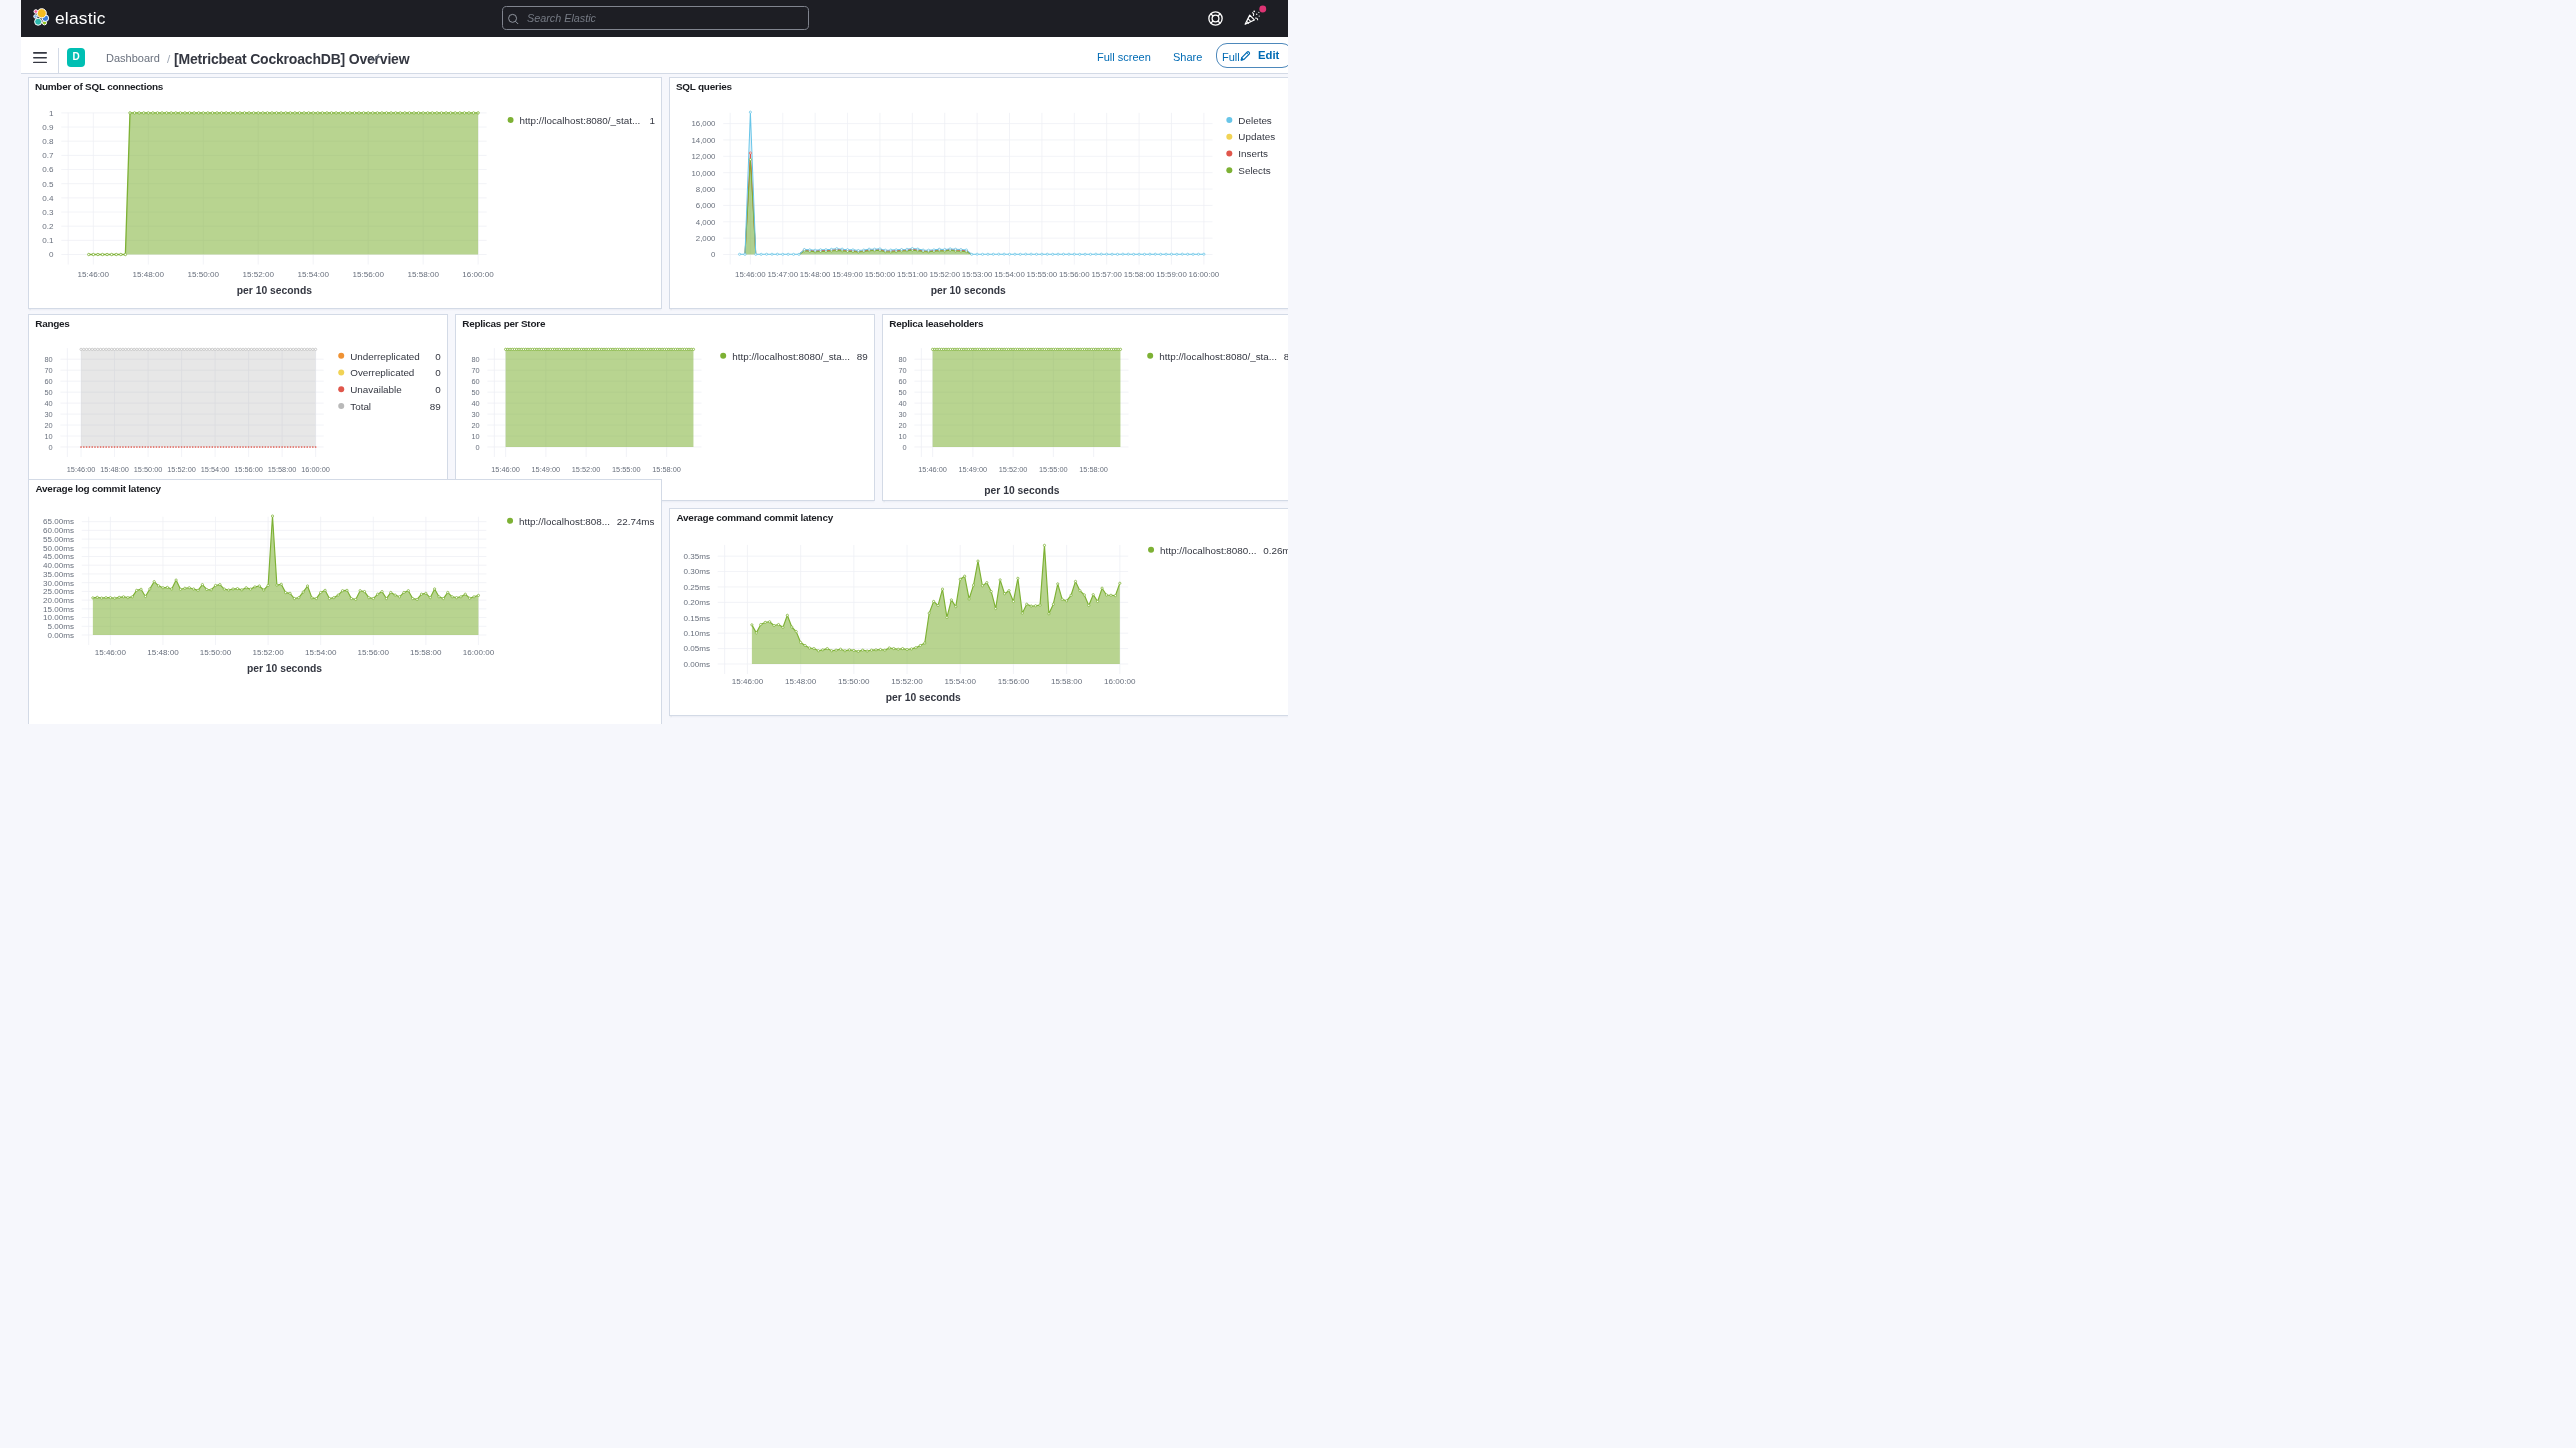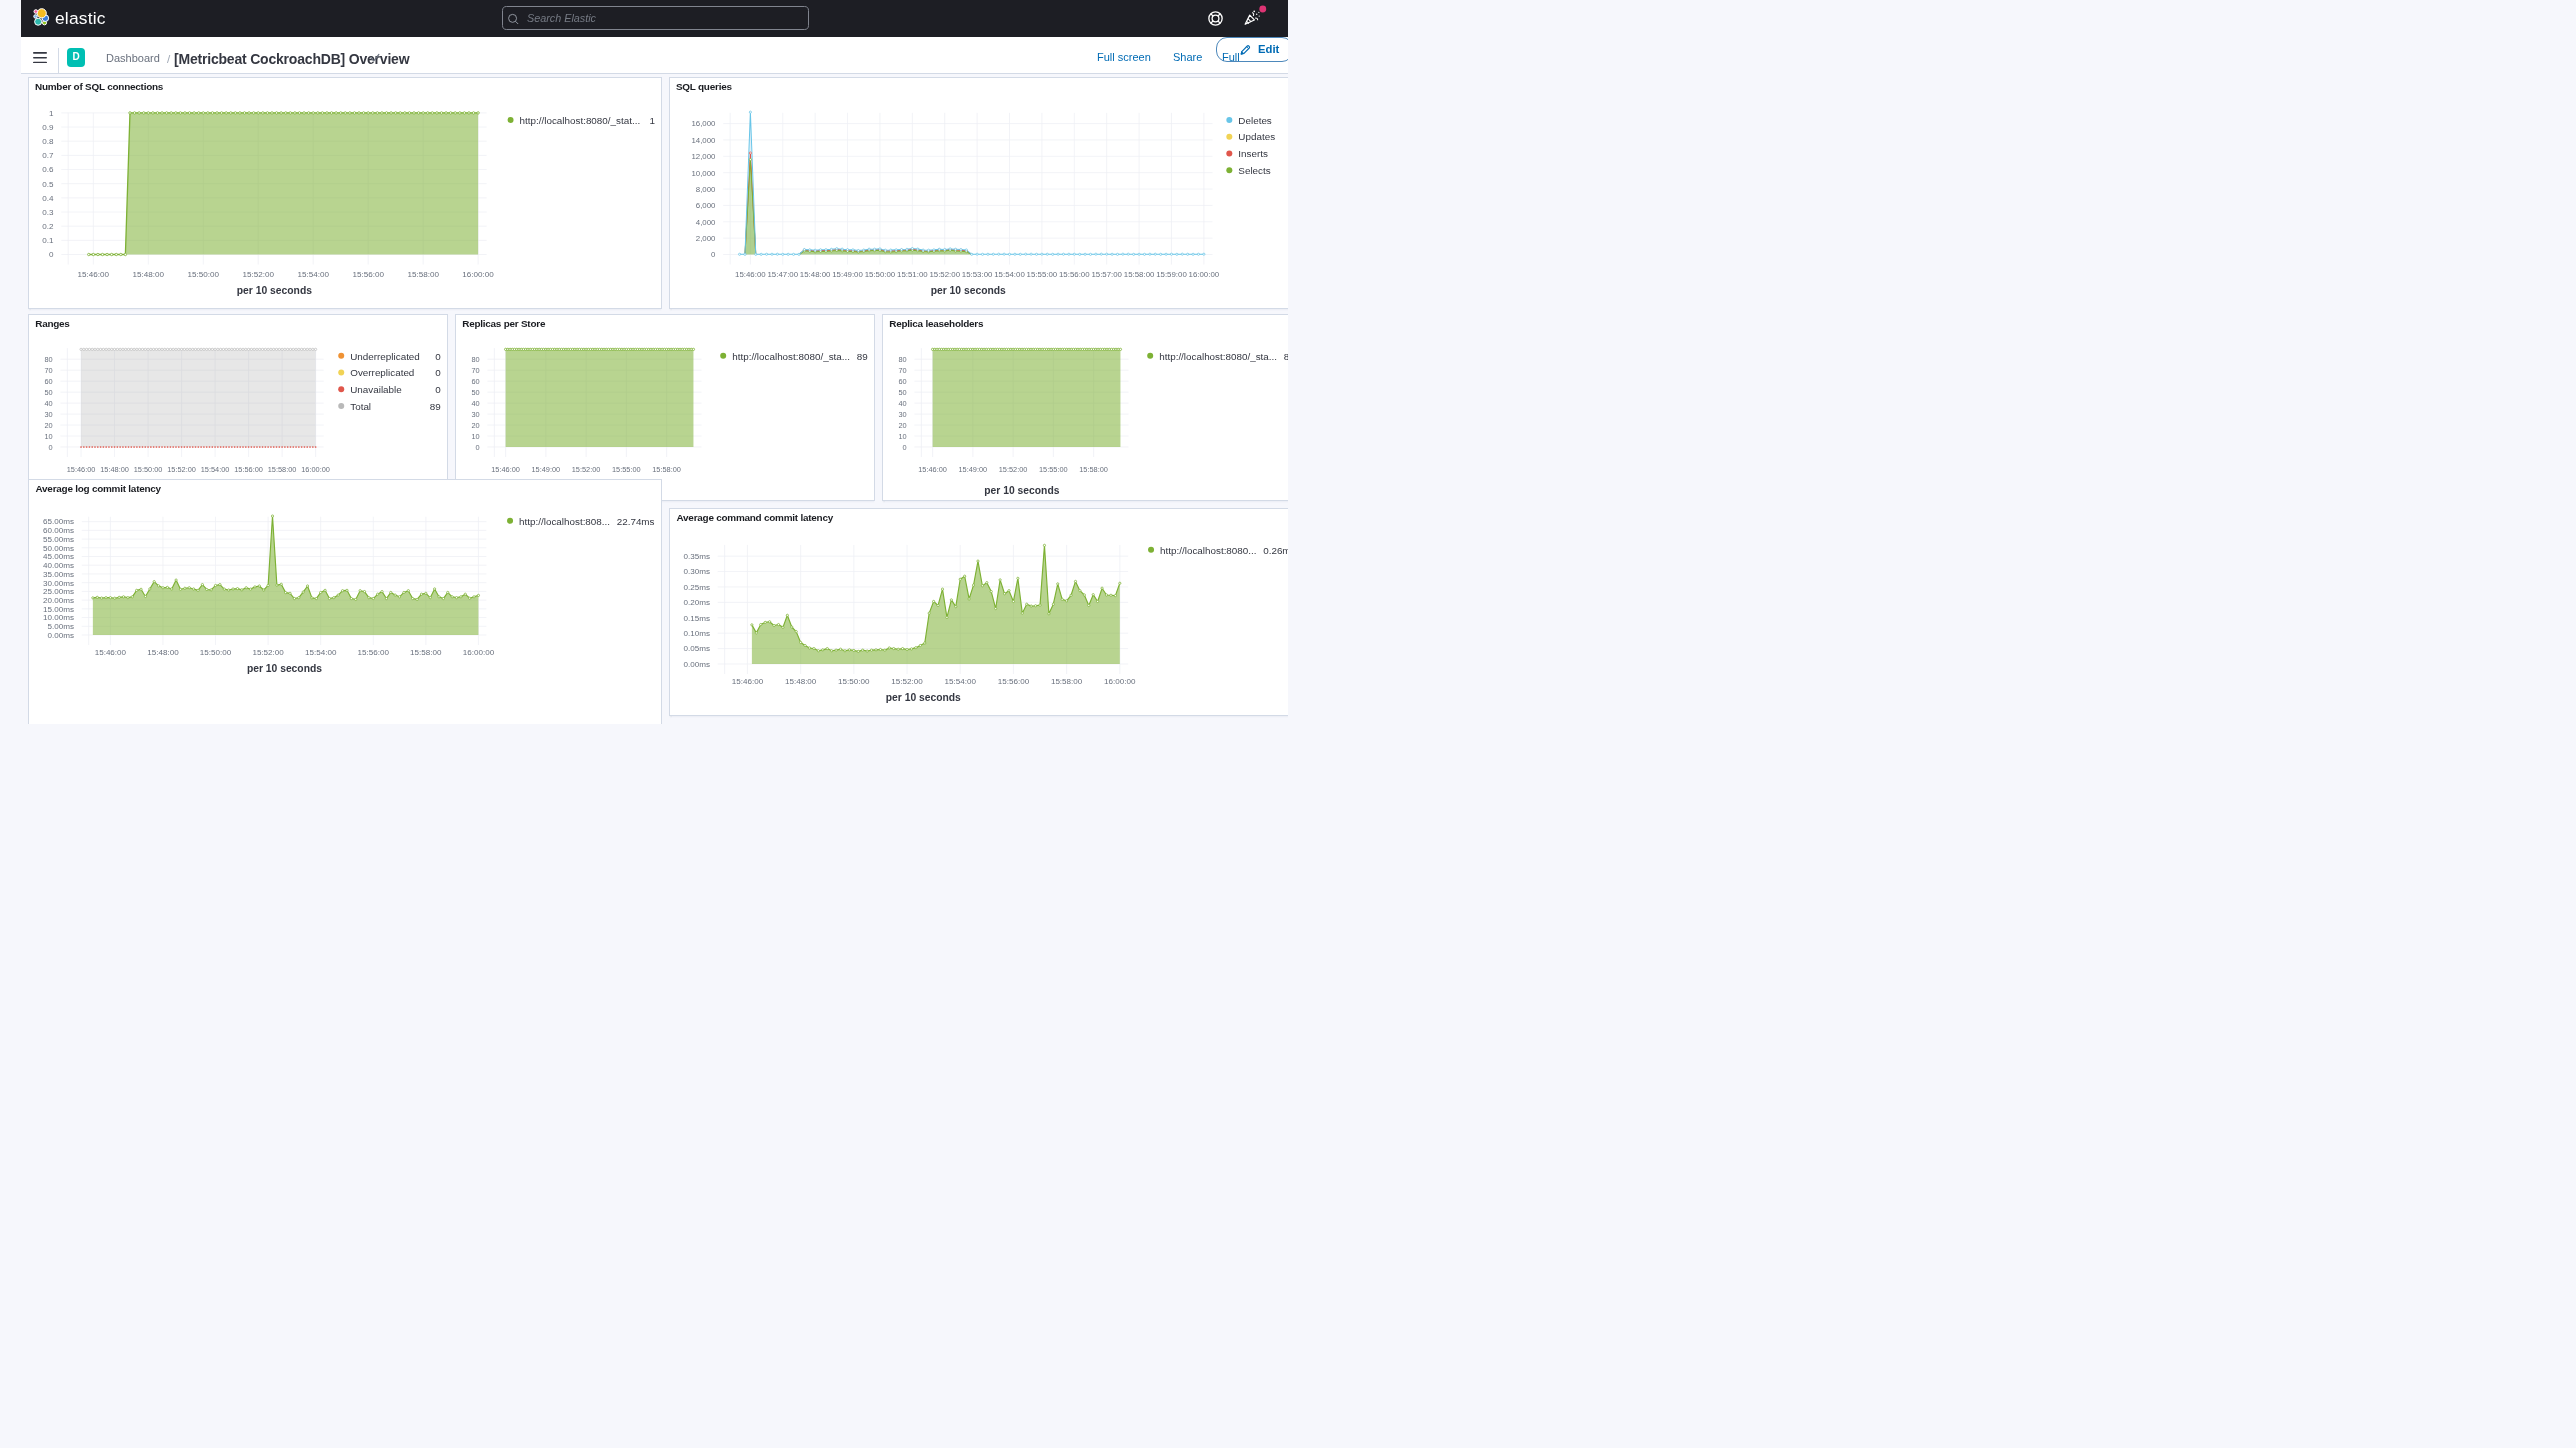--- a/index.html
+++ b/index.html
@@ -9,21 +9,21 @@
 #search { position:absolute; left:481px; top:5.8px; width:307px; height:24px; border:0.8px solid #80848e; border-radius:4.6px; background:#1d1e24;font-style:italic; }
 #search span { position:absolute; left:24px; top:5px; color:#757a84; font-size:10.8px; }
 #avatar { position:absolute; left:1269px; top:10.4px; width:16px; height:16px; border-radius:50%; background:#c8abe9; color:#343741; font-size:10px; text-align:center; line-height:16px; }
 #navbar { position:absolute; left:0; top:37px; width:1288px; height:37px; background:#fff; border-bottom:0.8px solid #d3dae6; }
 #navsep { position:absolute; left:37px; top:10.8px; width:0.8px; height:25.5px; background:#d3dae6; }
 #dbadge { position:absolute; left:46px; top:11px; width:18px; height:18.5px; background:#00bfb3; border-radius:3.9px; color:#fff; font-weight:700; font-size:10px; text-align:center; line-height:18.5px; }
 #bc1 { position:absolute; left:85px; top:14.7px; color:#69707d; font-size:11px; }
 #bcslash { position:absolute; left:146px; top:15px; color:#9fa8b5; font-size:11.6px; }
 #bc2 { position:absolute; left:153px; top:14px; color:#343741; font-size:14px; font-weight:700; letter-spacing:-0.2px; }
 .toplink { position:absolute; top:14.3px; color:#006bb4; font-size:11px;padding-left:48px; }
-#editbtn { position:absolute; left:1195px; top:0; width:77px; height:25px; border:0.8px solid #4d88bb; border-radius:11px; color:#006bb4; }
+#editbtn { position:absolute; left:1195px; top:6px; width:77px; height:25px; border:0.8px solid #4d88bb; border-radius:11px; color:#006bb4; }
 #editbtn span { position:absolute; left:41px; top:5.4px; font-size:11.3px; font-weight:700; color:#006bb4; }
 .panel { position:absolute; background:#fff; border:0.8px solid #d3dae6; border-radius:0; box-shadow:0 1.5px 1.5px -0.8px rgba(152,162,179,0.3); }
 .panel svg { position:absolute; left:-0.8px; top:-0.8px; }
 </style></head>
 <body>
 <div id="stage">
 
 <div id="header">
   <svg width="23" height="23" viewBox="14 8 30 30" style="position:absolute;left:10.8px;top:6.2px">
 <g stroke="#fff" stroke-width="1.3">

